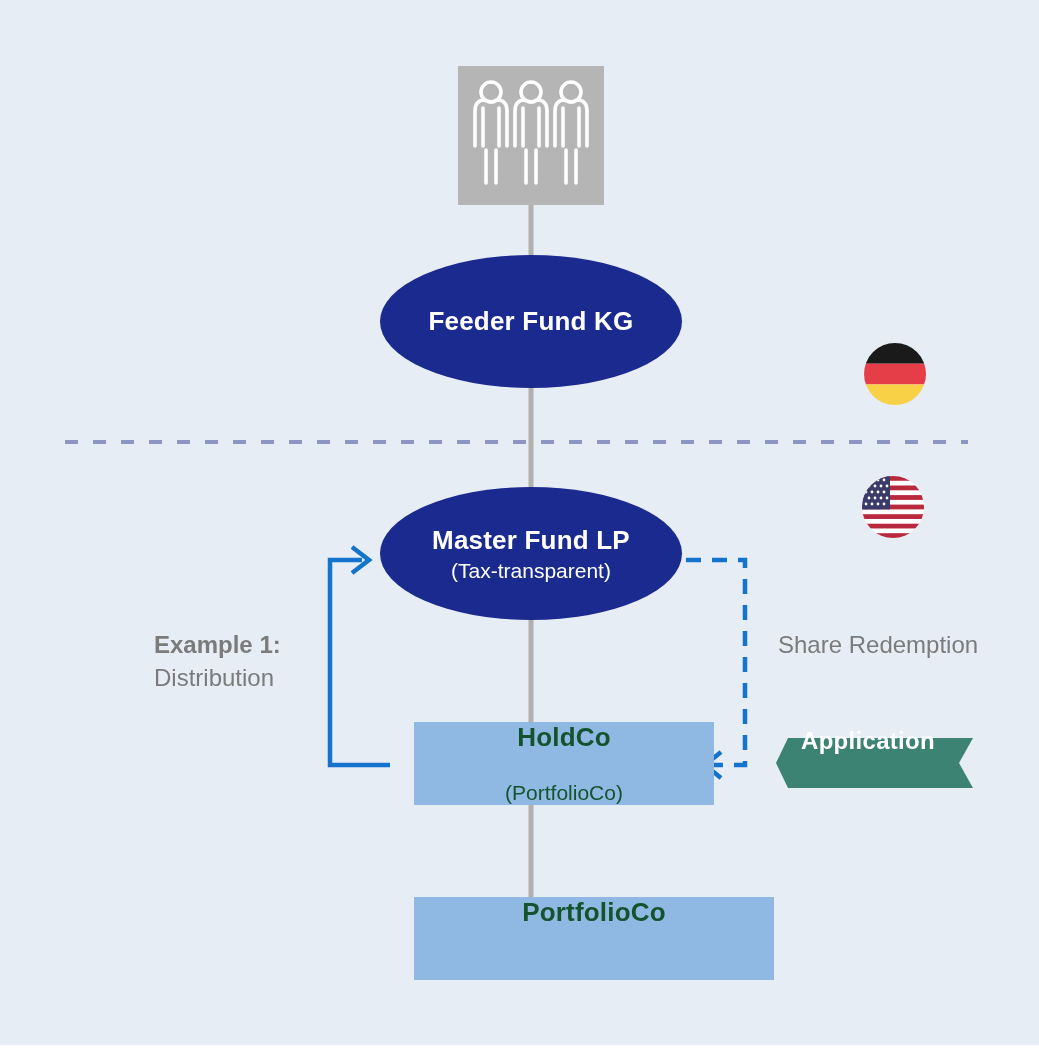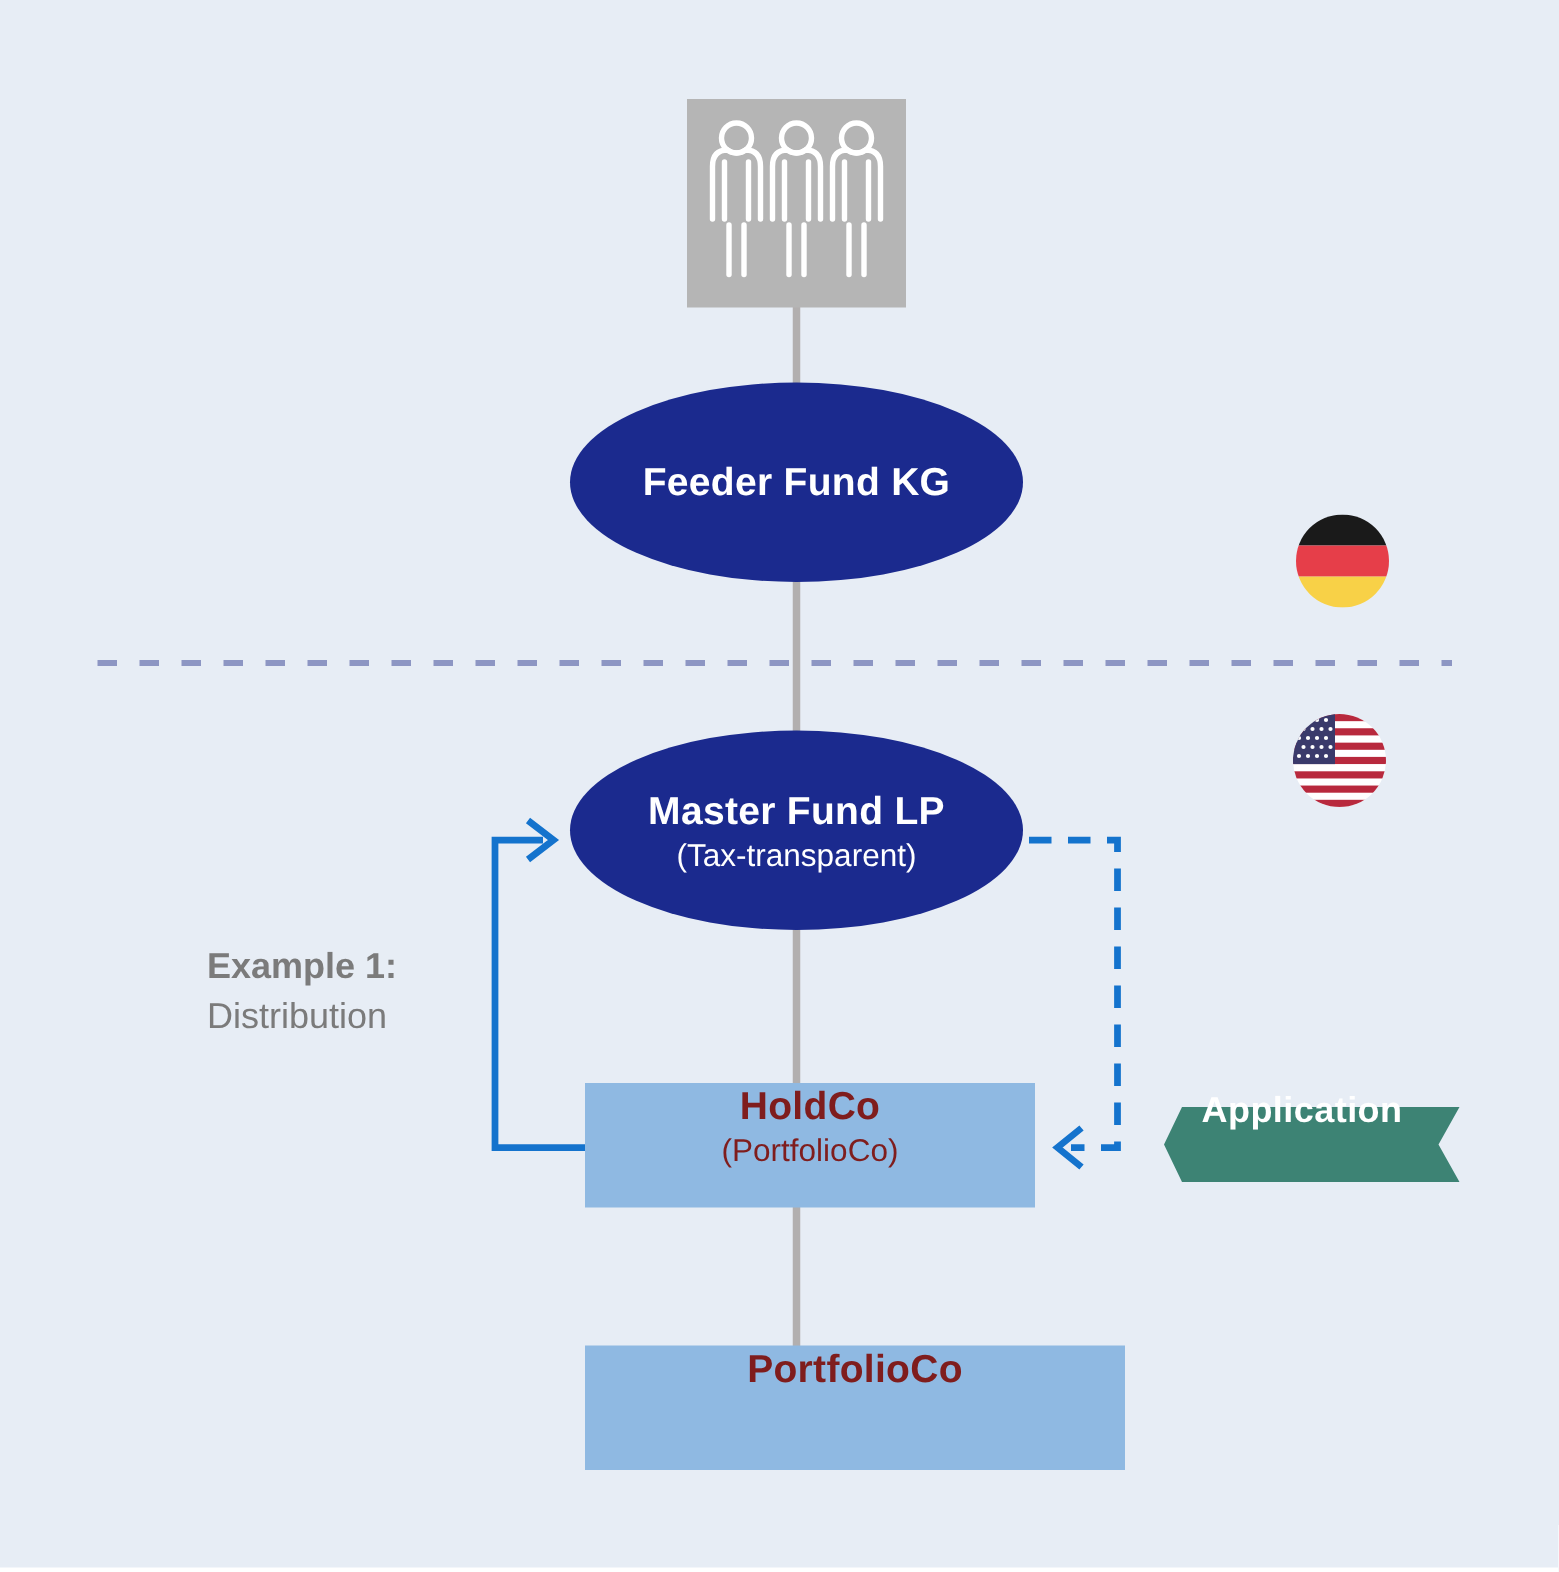--- a/index.html
+++ b/index.html
@@ -10,23 +10,24 @@
   }
   .layer { position:absolute; left:0; top:0; z-index:1; }
   .node, .overlay { position:absolute; z-index:2; }
 
   .ellipse {
     background:#1b2a8e; border-radius:50%; color:#ffffff;
     display:flex; flex-direction:column; align-items:center; justify-content:center;
     text-align:center;
   }
   .bluebox {
-    background:#8fb9e2; color:#7f1d1d;
-    display:flex; flex-direction:column; align-items:center; justify-content:flex-start;
+    background:#8fb9e2; color:#14532d;
+    display:flex; flex-direction:column; align-items:center; justify-content:space-between;
     text-align:center;
+    margin-left:24px;
   }
   .node-label   { font-size:26px; font-weight:bold; letter-spacing:0.2px; }
   .node-sublabel{ font-size:21px; font-weight:normal; margin-top:3px; }
 
   .graybox {
     background:#b5b5b5;
     display:flex; align-items:center; justify-content:center;
   }
 
   .example {
@@ -159,24 +160,25 @@
 
   <div class="node bluebox" style="left:390px; top:722px; width:300px; height:83px;">
     <div class="node-label">HoldCo</div>
     <div class="node-sublabel">(PortfolioCo)</div>
   </div>
 
   <div class="node bluebox" style="left:390px; top:897px; width:360px; height:83px;">
     <div class="node-label">PortfolioCo</div>
   </div>
 
-  <div class="overlay example" style="left:138px; top:628px;">
+  <div class="overlay example" style="left:154px; top:628px;">
     <div class="ex-title">Example 1:</div>
     <div>Distribution</div>
   </div>
 
   <div class="overlay example" style="left:778px; top:628px;">
+    <div>Share Redemption</div>
   </div>
 
   <div class="overlay app-label" style="left:776px; top:716px; width:184px; height:50px;">Application</div>
 
   <div class="bottom-strip"></div>
 </div>
 
 </body></html>

